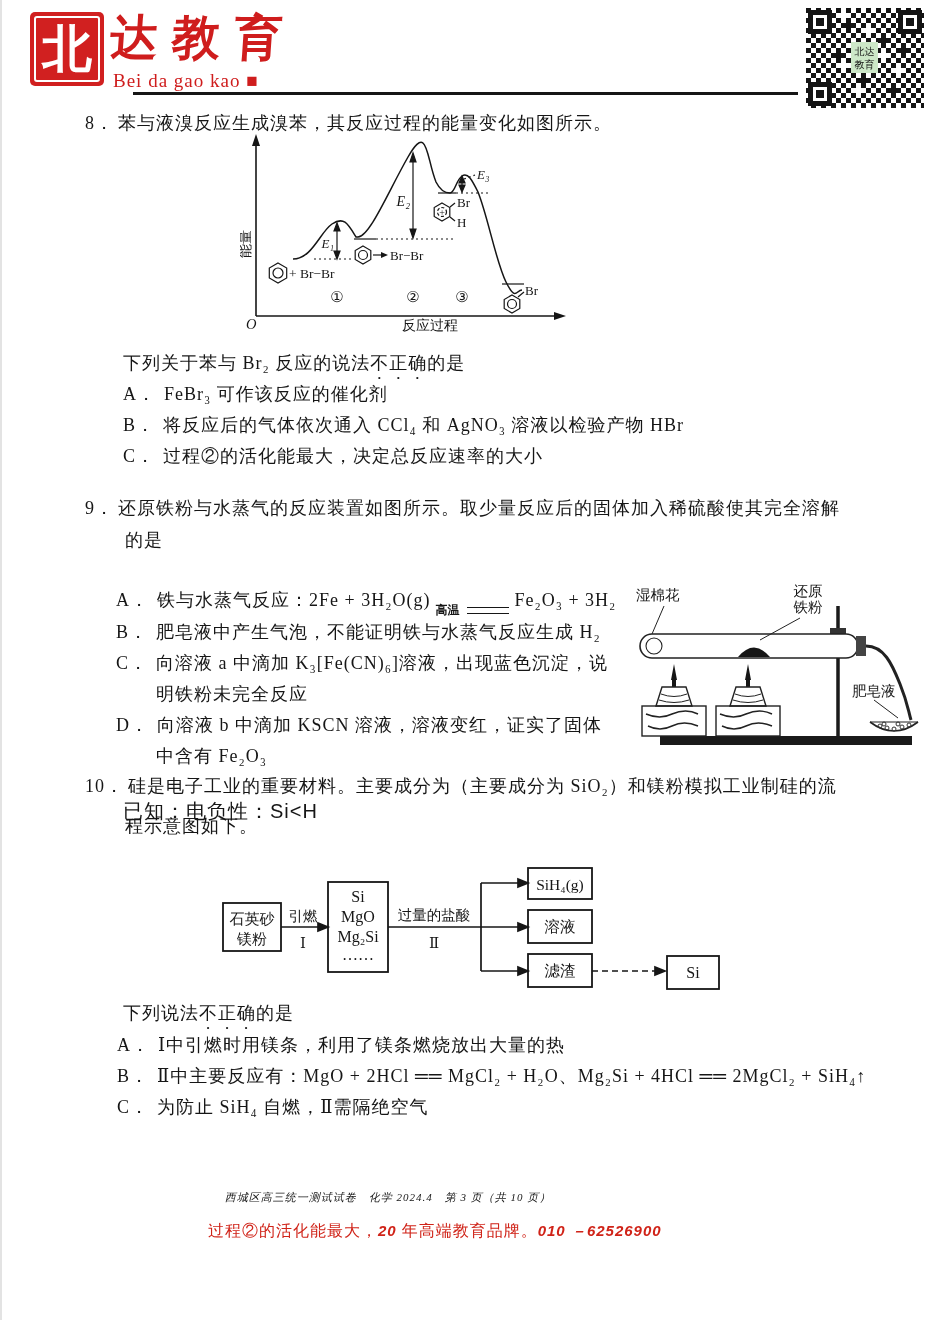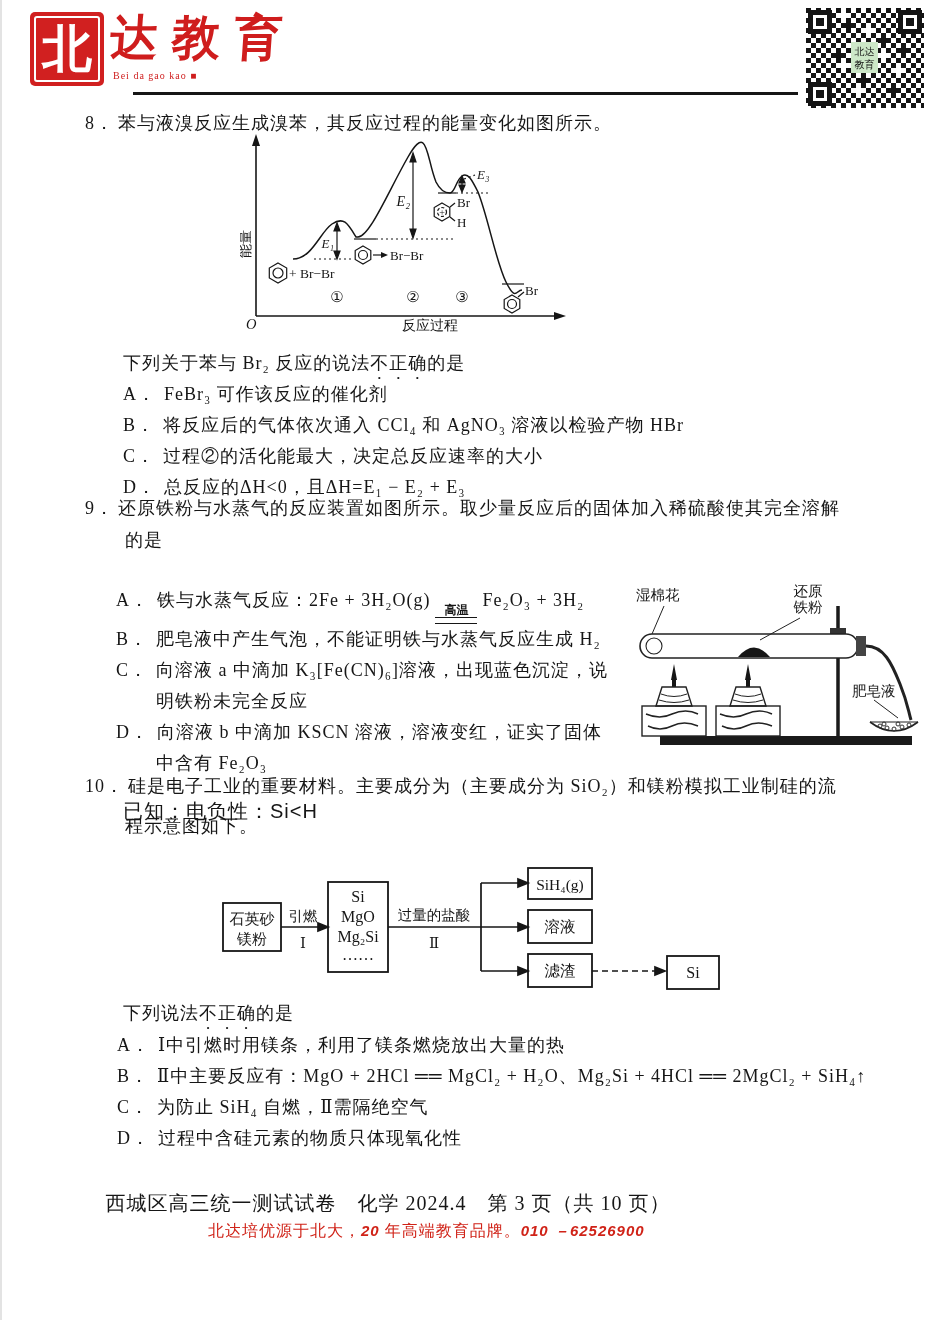--- a/index.html
+++ b/index.html
@@ -8,42 +8,42 @@
   .abs{position:absolute;}
   .scan-edge{left:0;top:0;width:2px;height:1320px;background:#e3e3e3;}
 
   
   .seal{left:30px;top:12px;width:74px;height:74px;background:#d12020;border-radius:5px;}
   .seal-inner{position:absolute;inset:4px;border:2px solid #fff;border-radius:3px;
               display:flex;align-items:center;justify-content:center;
               color:#fff;font-size:50px;font-weight:bold;}
   .logo-name{left:110px;top:6px;font-size:48px;font-weight:800;color:#cf1d1d;
              letter-spacing:14px;transform:skewX(-4deg);}
-  .logo-sub{left:113px;top:70px;font-size:10px;color:#cf1d1d;letter-spacing:1px;}
+  .logo-sub{left:113px;top:70px;font-size:19px;color:#cf1d1d;letter-spacing:1px;}
   .tagline{left:270px;top:64px;font-size:15px;color:#cf2013;letter-spacing:1px;}
   .hrule{left:133px;top:92px;width:665px;height:3px;background:#161616;}
 
   
   .tline{font-size:18px;letter-spacing:1px;line-height:31px;white-space:nowrap;}
   .qnum{margin-right:4px;}
   .stem-line{font-size:18px;letter-spacing:1px;line-height:32px;white-space:nowrap;}
   .opt{font-size:18px;letter-spacing:1px;line-height:31px;white-space:nowrap;}
   .opt .lab{margin-right:8px;}
   .cont{padding-left:40px;}
   .emph{-webkit-text-emphasis:filled dot;-webkit-text-emphasis-position:under right;
         text-emphasis:filled dot;text-emphasis-position:under right;}
 
   
-  .rxn{display:inline-flex;flex-direction:column;align-items:center;vertical-align:-8px;
-       margin:0 5px;line-height:normal;}
+  .rxn{display:inline-flex;flex-direction:row;align-items:center;vertical-align:-8px;
+       margin:0 5px;line-height:normal;gap:8px;}
   .rxn-cond{font-size:12px;letter-spacing:0;line-height:13px;font-weight:bold;}
   .rxn-line{width:42px;height:5px;border-top:1.6px solid #161616;border-bottom:1.6px solid #161616;}
 
   
-  .footer-center{left:0;top:1190px;width:776px;text-align:center;font-size:20px;letter-spacing:1px;}
+  .footer-center{left:0;top:1190px;width:776px;text-align:center;font-size:11px;letter-spacing:1px;font-style:italic;}
   .footer-red{left:208px;top:1221px;font-size:16px;color:#d02318;letter-spacing:1px;}
   .footer-red .b{font-weight:bold;font-family:"Liberation Sans","DejaVu Sans",sans-serif;font-size:15px;font-style:italic;}
 
   svg text{font-family:"Liberation Serif","DejaVu Serif",serif;fill:#161616;}
 </style>
 </head>
 <body>
 
 <div class="page">
   <div class="abs scan-edge"></div>
@@ -178,21 +178,20 @@
     <text x="285" y="163" font-size="13">Br</text>
   </svg>
 
   <div class="abs tline" style="left:123px;top:348px">
     <span>下列关于苯与 Br₂ 反应的说法</span><span class="emph">不正确</span><span>的是</span>
   </div>
   <div class="abs" style="left:123px;top:379px">
     <div class="opt"><span class="lab">A．</span><span>FeBr₃ 可作该反应的催化剂</span></div>
     <div class="opt"><span class="lab">B．</span><span>将反应后的气体依次通入 CCl₄ 和 AgNO₃ 溶液以检验产物 HBr</span></div>
     <div class="opt"><span class="lab">C．</span><span>过程②的活化能最大，决定总反应速率的大小</span></div>
-    <div class="opt"><span class="lab">D．</span><span>总反应的ΔH&lt;0，且ΔH=E₁ − E₂ + E₃</span></div>
   </div>
 
   <div class="abs" style="left:85px;top:492px">
     <div class="stem-line"><span class="qnum">9．</span><span>还原铁粉与水蒸气的反应装置如图所示。取少量反应后的固体加入稀硫酸使其完全溶解</span></div>
     <div class="stem-line cont">的是</div>
   </div>
 
   <div class="abs" style="left:116px;top:585px">
     <div class="opt">
       <span class="lab">A．</span><span>铁与水蒸气反应：2Fe + 3H₂O(g)</span><span class="rxn">
@@ -309,20 +308,19 @@
     <text x="219" y="90" text-anchor="middle" font-size="15">Ⅱ</text>
   </svg>
 
   <div class="abs tline" style="left:123px;top:998px">
     <span>下列说法</span><span class="emph">不正确</span><span>的是</span>
   </div>
   <div class="abs" style="left:117px;top:1030px">
     <div class="opt"><span class="lab">A．</span><span>Ⅰ中引燃时用镁条，利用了镁条燃烧放出大量的热</span></div>
     <div class="opt"><span class="lab">B．</span><span>Ⅱ中主要反应有：MgO + 2HCl ══ MgCl₂ + H₂O、Mg₂Si + 4HCl ══ 2MgCl₂ + SiH₄↑</span></div>
     <div class="opt"><span class="lab">C．</span><span>为防止 SiH₄ 自燃，Ⅱ需隔绝空气</span></div>
-    <div class="opt"><span class="lab">D．</span><span>过程中含硅元素的物质只体现氧化性</span></div>
   </div>
 
   <div class="abs footer-center">西城区高三统一测试试卷　化学 2024.4　第 3 页（共 10 页）</div>
   <div class="abs footer-red">
-    <span>北达培优源于北大，</span><span class="b">20</span><span> 年高端教育品牌。</span><span class="b">010 －62526900</span>
+    <span>过程②的活化能最大，</span><span class="b">20</span><span> 年高端教育品牌。</span><span class="b">010 －62526900</span>
   </div>
 </div>
 
 </body></html>

